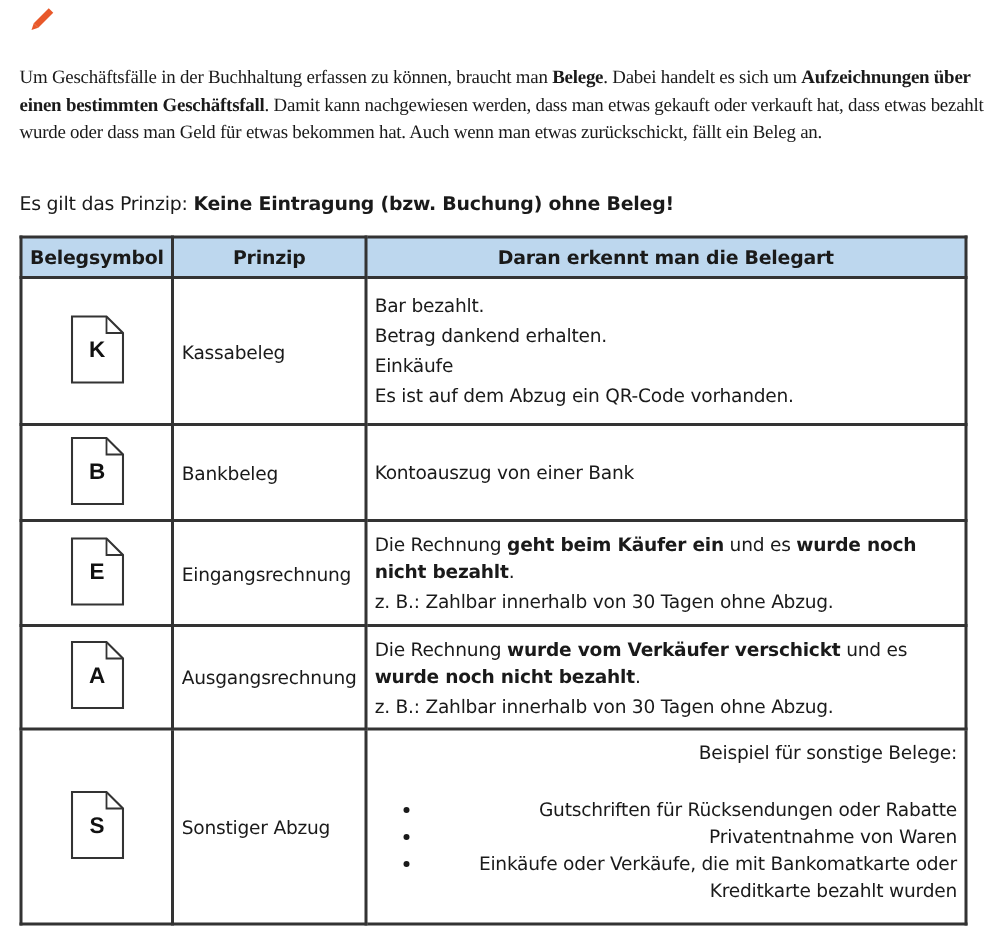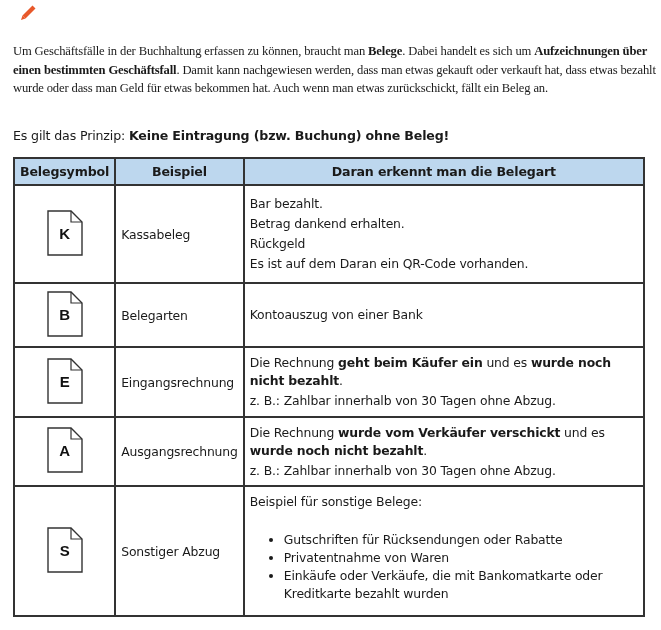--- a/index.html
+++ b/index.html
@@ -87,56 +87,56 @@
 
 <table class="belege">
   <colgroup>
       <col class="c1">
       <col class="c2">
       <col class="c3">
     </colgroup>
   <thead>
     <tr>
       <th>Belegsymbol</th>
-      <th>Beispiel</th>
+      <th>Prinzip</th>
       <th>Daran erkennt man die Belegart</th>
     </tr>
   </thead>
   <tbody>
 
     <tr class="r1">
       <td class="sym">
         <span class="doc-icon">
           <svg width="36" height="46" viewBox="0 0 36 46">
               <path d="M1 1 H24 L35 12 V45 H1 Z" fill="#fff" stroke="#333" stroke-width="1.4"></path>
               <path d="M24 1 V12 H35" fill="none" stroke="#333" stroke-width="1.2"></path>
             </svg>
           <span class="doc-letter">K</span>
         </span>
       </td>
       <td>Kassabeleg</td>
       <td class="desc">
         <p>Bar bezahlt.</p>
         <p class="gap">Betrag dankend erhalten.</p>
-        <p class="gap">Rückgeld</p>
-        <p class="gap">Es ist auf dem Daran ein QR-Code vorhanden.</p>
+        <p class="gap">Einkäufe</p>
+        <p class="gap">Es ist auf dem Abzug ein QR-Code vorhanden.</p>
       </td>
     </tr>
 
     <tr class="r2">
       <td class="sym">
         <span class="doc-icon">
           <svg width="36" height="46" viewBox="0 0 36 46">
               <path d="M1 1 H24 L35 12 V45 H1 Z" fill="#fff" stroke="#333" stroke-width="1.4"></path>
               <path d="M24 1 V12 H35" fill="none" stroke="#333" stroke-width="1.2"></path>
             </svg>
           <span class="doc-letter">B</span>
         </span>
       </td>
-      <td>Belegarten</td>
+      <td>Bankbeleg</td>
       <td class="desc">
         <p>Kontoauszug von einer Bank</p>
       </td>
     </tr>
 
     <tr class="r3">
       <td class="sym">
         <span class="doc-icon">
           <svg width="36" height="46" viewBox="0 0 36 46">
               <path d="M1 1 H24 L35 12 V45 H1 Z" fill="#fff" stroke="#333" stroke-width="1.4"></path>
@@ -173,21 +173,21 @@
       <td class="sym">
         <span class="doc-icon">
           <svg width="36" height="46" viewBox="0 0 36 46">
               <path d="M1 1 H24 L35 12 V45 H1 Z" fill="#fff" stroke="#333" stroke-width="1.4"></path>
               <path d="M24 1 V12 H35" fill="none" stroke="#333" stroke-width="1.2"></path>
             </svg>
           <span class="doc-letter">S</span>
         </span>
       </td>
       <td>Sonstiger Abzug</td>
-      <td class="desc" style="vertical-align: top; padding-top: 6px;">
+      <td class="desc" style="vertical-align: top; padding-top: 6px; text-align: right;">
         <p>Beispiel für sonstige Belege:</p>
         <ul>
           <li>Gutschriften für Rücksendungen oder Rabatte</li>
           <li>Privatentnahme von Waren</li>
           <li>Einkäufe oder Verkäufe, die mit Bankomatkarte oder Kreditkarte bezahlt wurden</li>
         </ul>
       </td>
     </tr>
   </tbody>
 </table>

